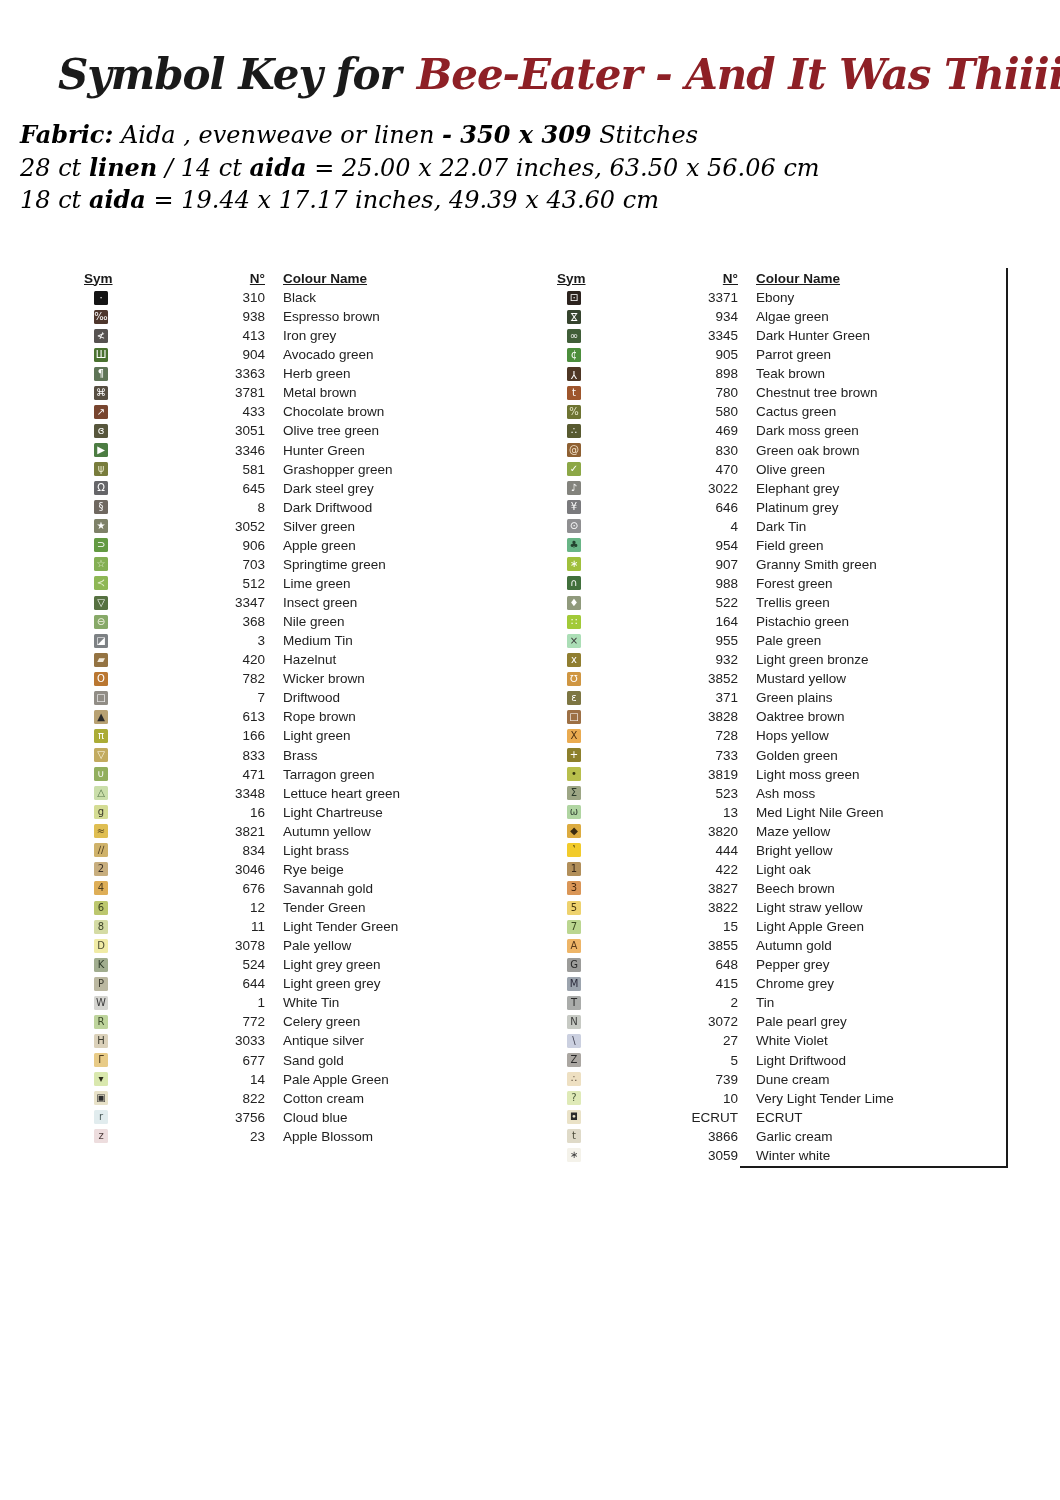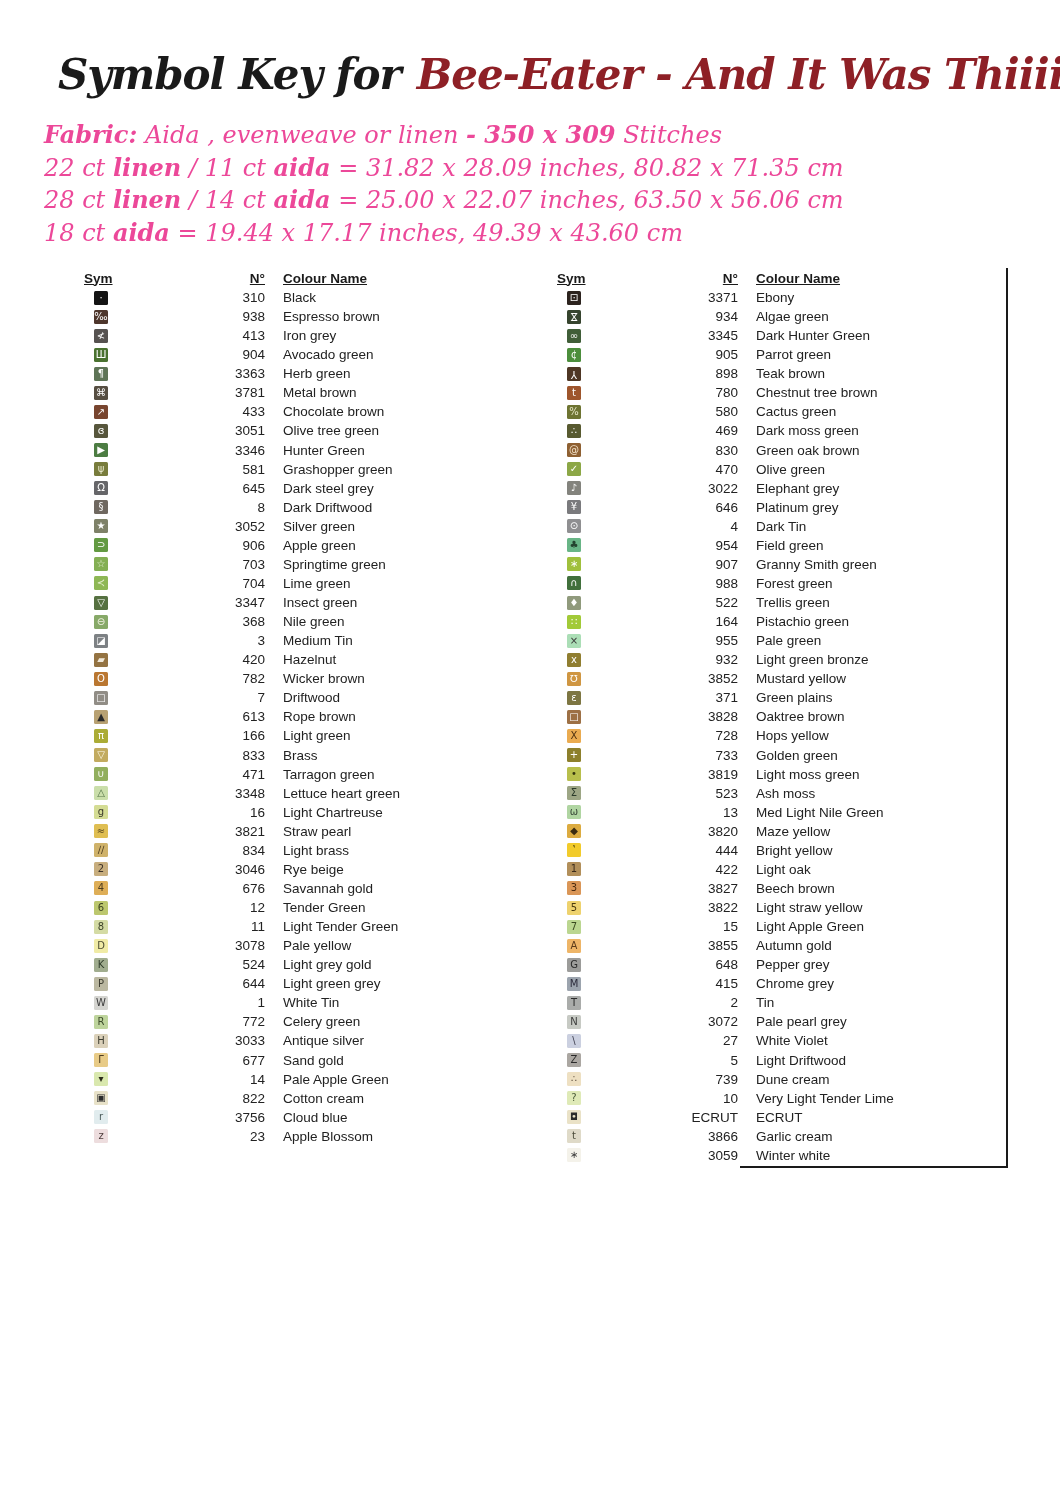--- a/index.html
+++ b/index.html
@@ -9,23 +9,23 @@
   }
   
   .title{
     position:absolute;top:50px;left:58px;width:980px;white-space:nowrap;
     font-family:"DejaVu Serif",serif;font-style:italic;font-weight:bold;
     font-size:42px;letter-spacing:-1px;
   }
   .title .name{margin-left:16px;}
   
   .fabric{
-    position:absolute;top:119px;left:44px;width:900px;
+    position:absolute;top:119px;left:20px;width:900px;
     font-family:"DejaVu Serif",serif;font-style:italic;font-size:24px;
-    line-height:32.5px;color:#ec4899;
+    line-height:32.5px;color:#000000;
   }
   .fabric-line .b{font-weight:bold;}
   
   .key-col{position:absolute;top:268px;width:445px;}
   #left-col{left:84px;}
   #right-col{left:557px;}
   .hdr-row,.row{display:grid;grid-template-columns:34px 147px 1fr;align-items:center;}
   .hdr-row{height:20px;font-size:13.5px;font-weight:bold;}
   .hdr-row .h{text-decoration:underline;}
   .hdr-row .num{text-align:right;}
@@ -46,21 +46,20 @@
 </style>
 </head>
 <body>
 
 <div class="title">
   <span>Symbol Key for</span><span class="name" style="color:#8e2026;">Bee-Eater - And It Was Thiiiis Big (small)</span>
 </div>
 
 <div class="fabric" id="fabric-lines">
     <div class="fabric-line"><span class="b">Fabric:</span><span>  Aida , evenweave or  linen </span><span class="b">- 350 x 309</span><span> Stitches</span></div>
-    <div class="fabric-line"><span>22 ct </span><span class="b">linen</span><span> / 11 ct </span><span class="b">aida</span><span> = 31.82 x 28.09 inches, 80.82 x 71.35 cm</span></div>
     <div class="fabric-line"><span>28 ct </span><span class="b">linen</span><span> / 14 ct </span><span class="b">aida</span><span> = 25.00 x 22.07 inches, 63.50 x 56.06 cm</span></div>
     <div class="fabric-line"><span>18 ct </span><span class="b">aida</span><span>  = 19.44 x 17.17 inches, 49.39 x 43.60 cm</span></div>
   </div>
 
 <div class="key-col" id="left-col">
   <div class="hdr-row">
     <div class="h sym">Sym</div>
     <div class="num"><span class="h">N°</span></div>
     <div class="name"><span class="h">Colour Name</span></div>
   </div>
@@ -199,21 +198,21 @@
         </div>
         <div class="cell num">703</div>
         <div class="cell name">Springtime green</div>
       </div>
       <div class="row">
         <div class="cell sym">
           <span class="swatch" style="background: rgb(142, 183, 85); color: rgb(228, 239, 204);">
             <span class="glyph">≺</span>
           </span>
         </div>
-        <div class="cell num">704</div>
+        <div class="cell num">512</div>
         <div class="cell name">Lime green</div>
       </div>
       <div class="row">
         <div class="cell sym">
           <span class="swatch" style="background: rgb(86, 113, 65); color: rgb(255, 255, 255);">
             <span class="glyph">▽</span>
           </span>
         </div>
         <div class="cell num">3347</div>
         <div class="cell name">Insect green</div>
@@ -317,21 +316,21 @@
         <div class="cell num">16</div>
         <div class="cell name">Light Chartreuse</div>
       </div>
       <div class="row">
         <div class="cell sym">
           <span class="swatch" style="background: rgb(223, 190, 82); color: rgb(76, 60, 28);">
             <span class="glyph">≈</span>
           </span>
         </div>
         <div class="cell num">3821</div>
-        <div class="cell name">Straw pearl</div>
+        <div class="cell name">Autumn yellow</div>
       </div>
       <div class="row">
         <div class="cell sym">
           <span class="swatch" style="background: rgb(207, 178, 106); color: rgb(76, 60, 32);">
             <span class="glyph">∕∕</span>
           </span>
         </div>
         <div class="cell num">834</div>
         <div class="cell name">Light brass</div>
       </div>
@@ -380,21 +379,21 @@
         <div class="cell num">3078</div>
         <div class="cell name">Pale yellow</div>
       </div>
       <div class="row">
         <div class="cell sym">
           <span class="swatch" style="background: rgb(161, 173, 143); color: rgb(47, 60, 42);">
             <span class="glyph">K</span>
           </span>
         </div>
         <div class="cell num">524</div>
-        <div class="cell name">Light grey gold</div>
+        <div class="cell name">Light grey green</div>
       </div>
       <div class="row">
         <div class="cell sym">
           <span class="swatch" style="background: rgb(187, 184, 161); color: rgb(60, 60, 48);">
             <span class="glyph">P</span>
           </span>
         </div>
         <div class="cell num">644</div>
         <div class="cell name">Light green grey</div>
       </div>

